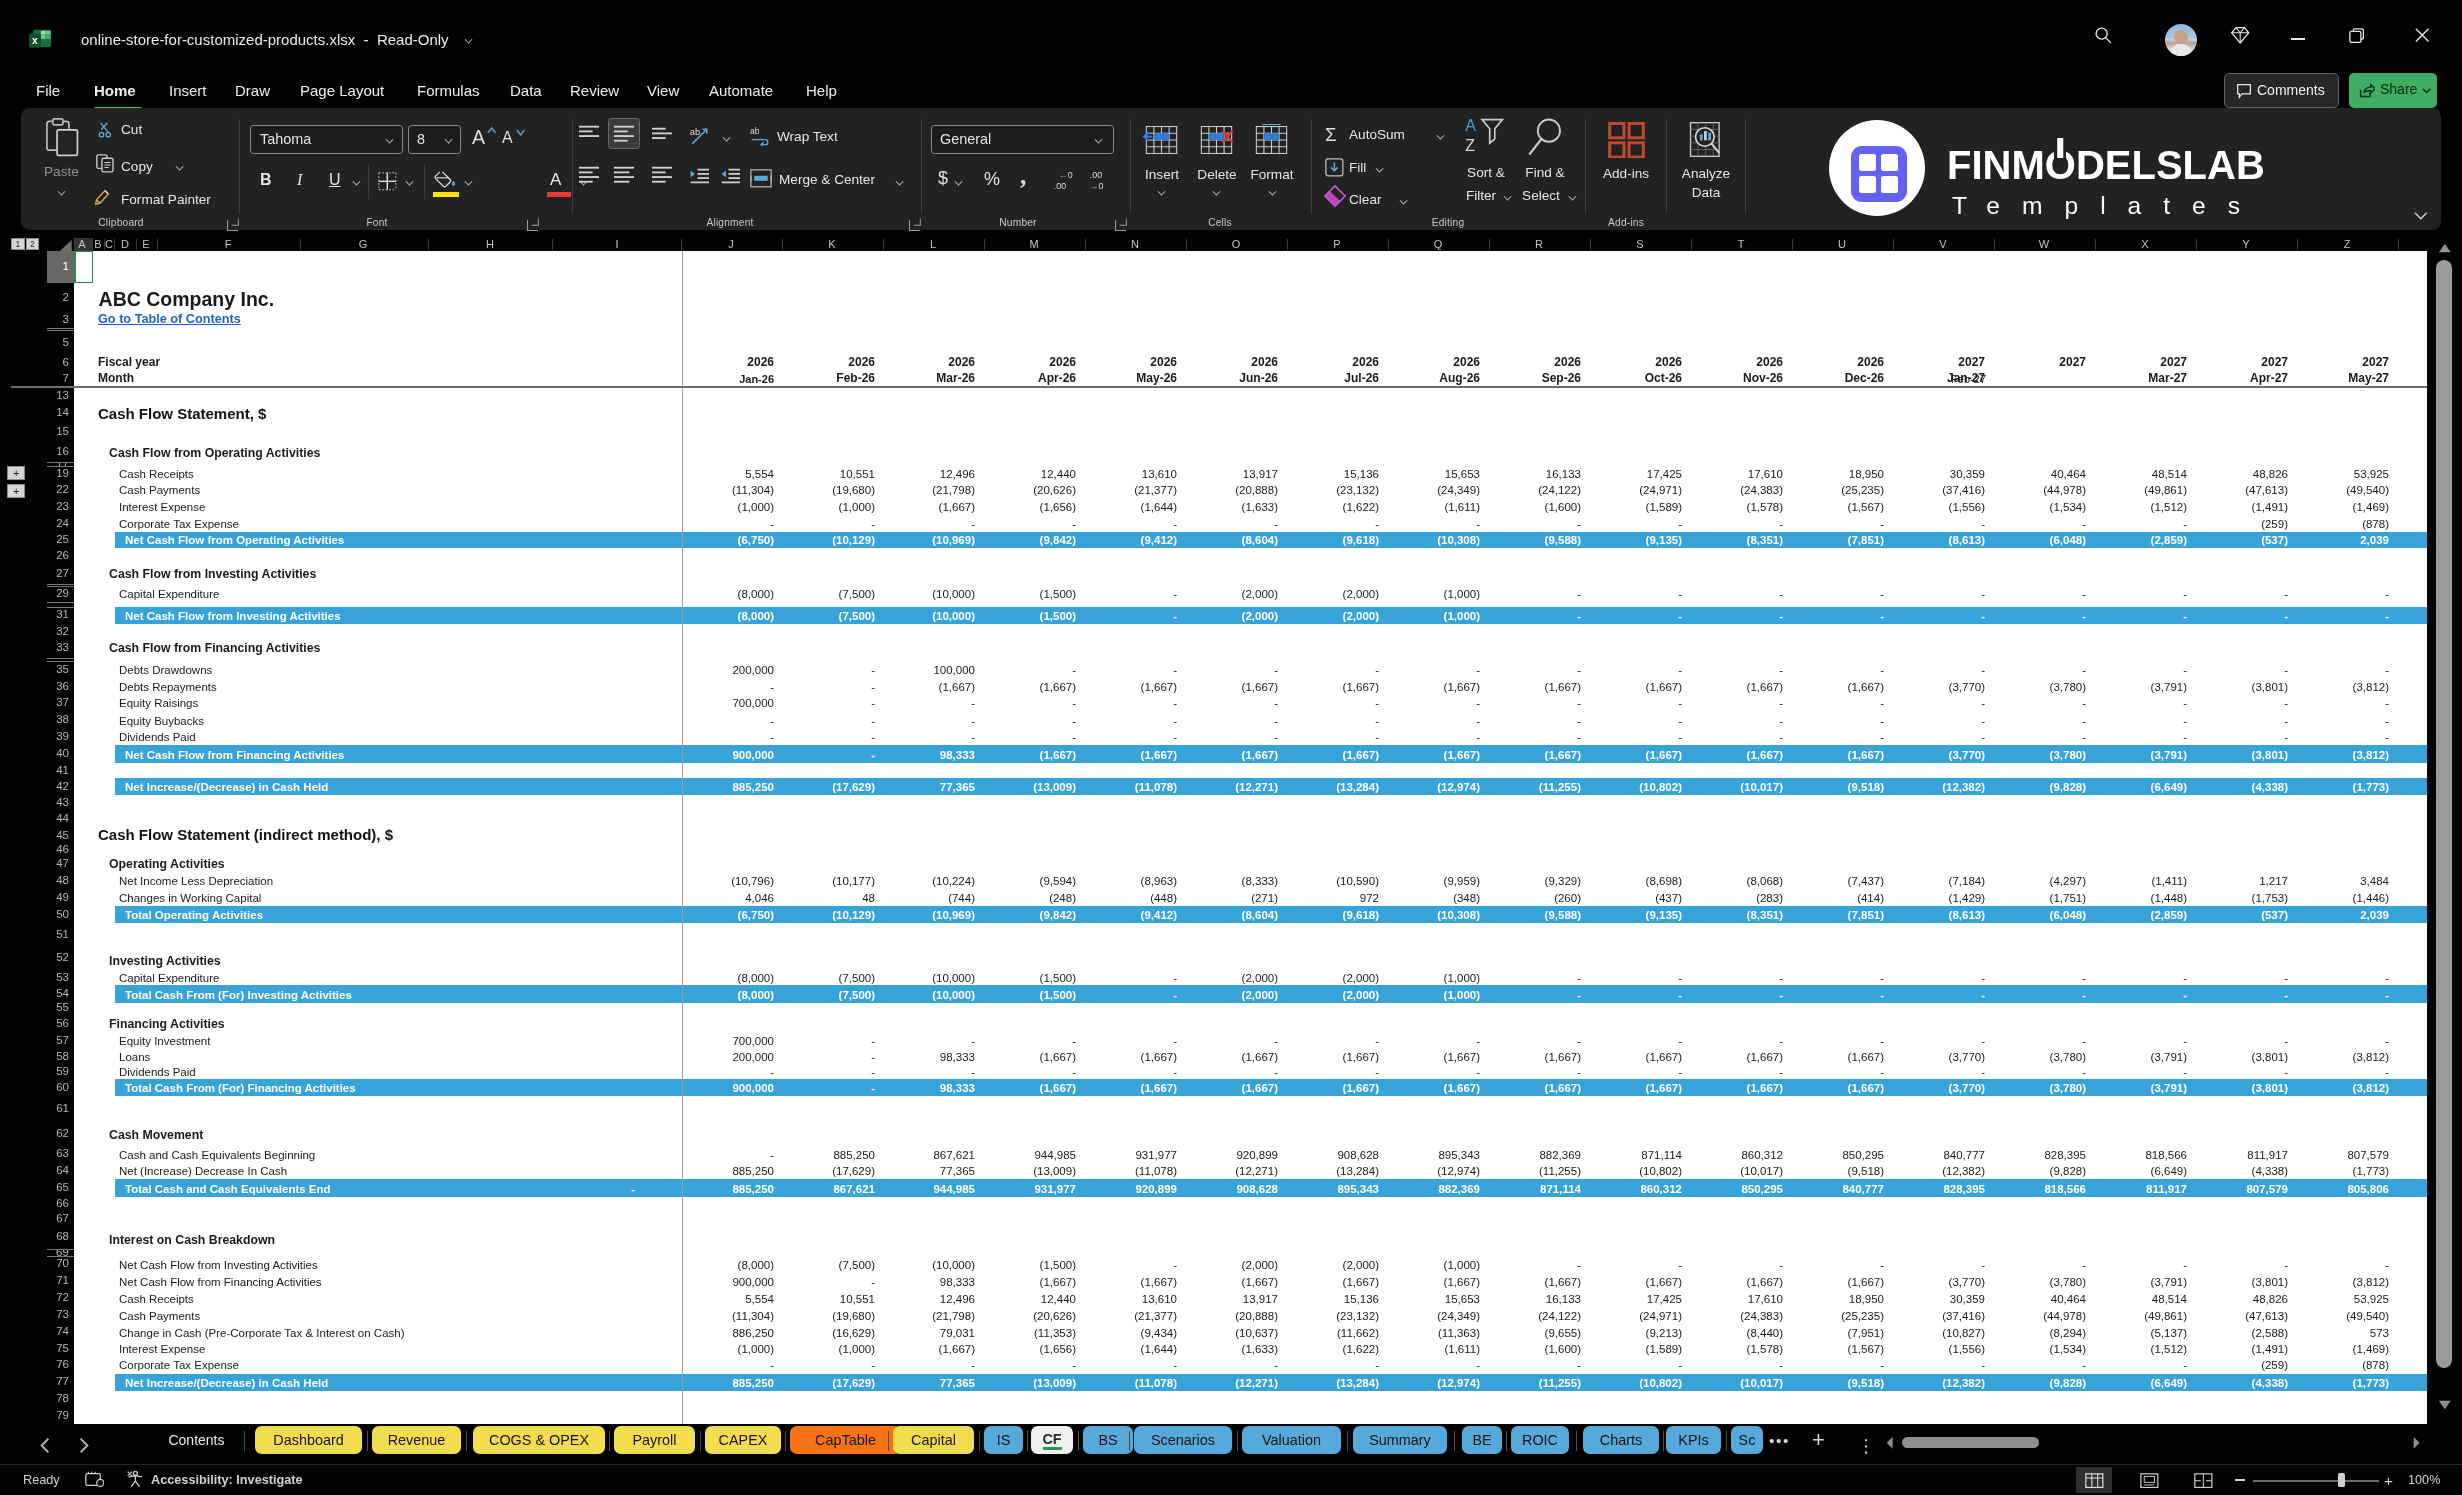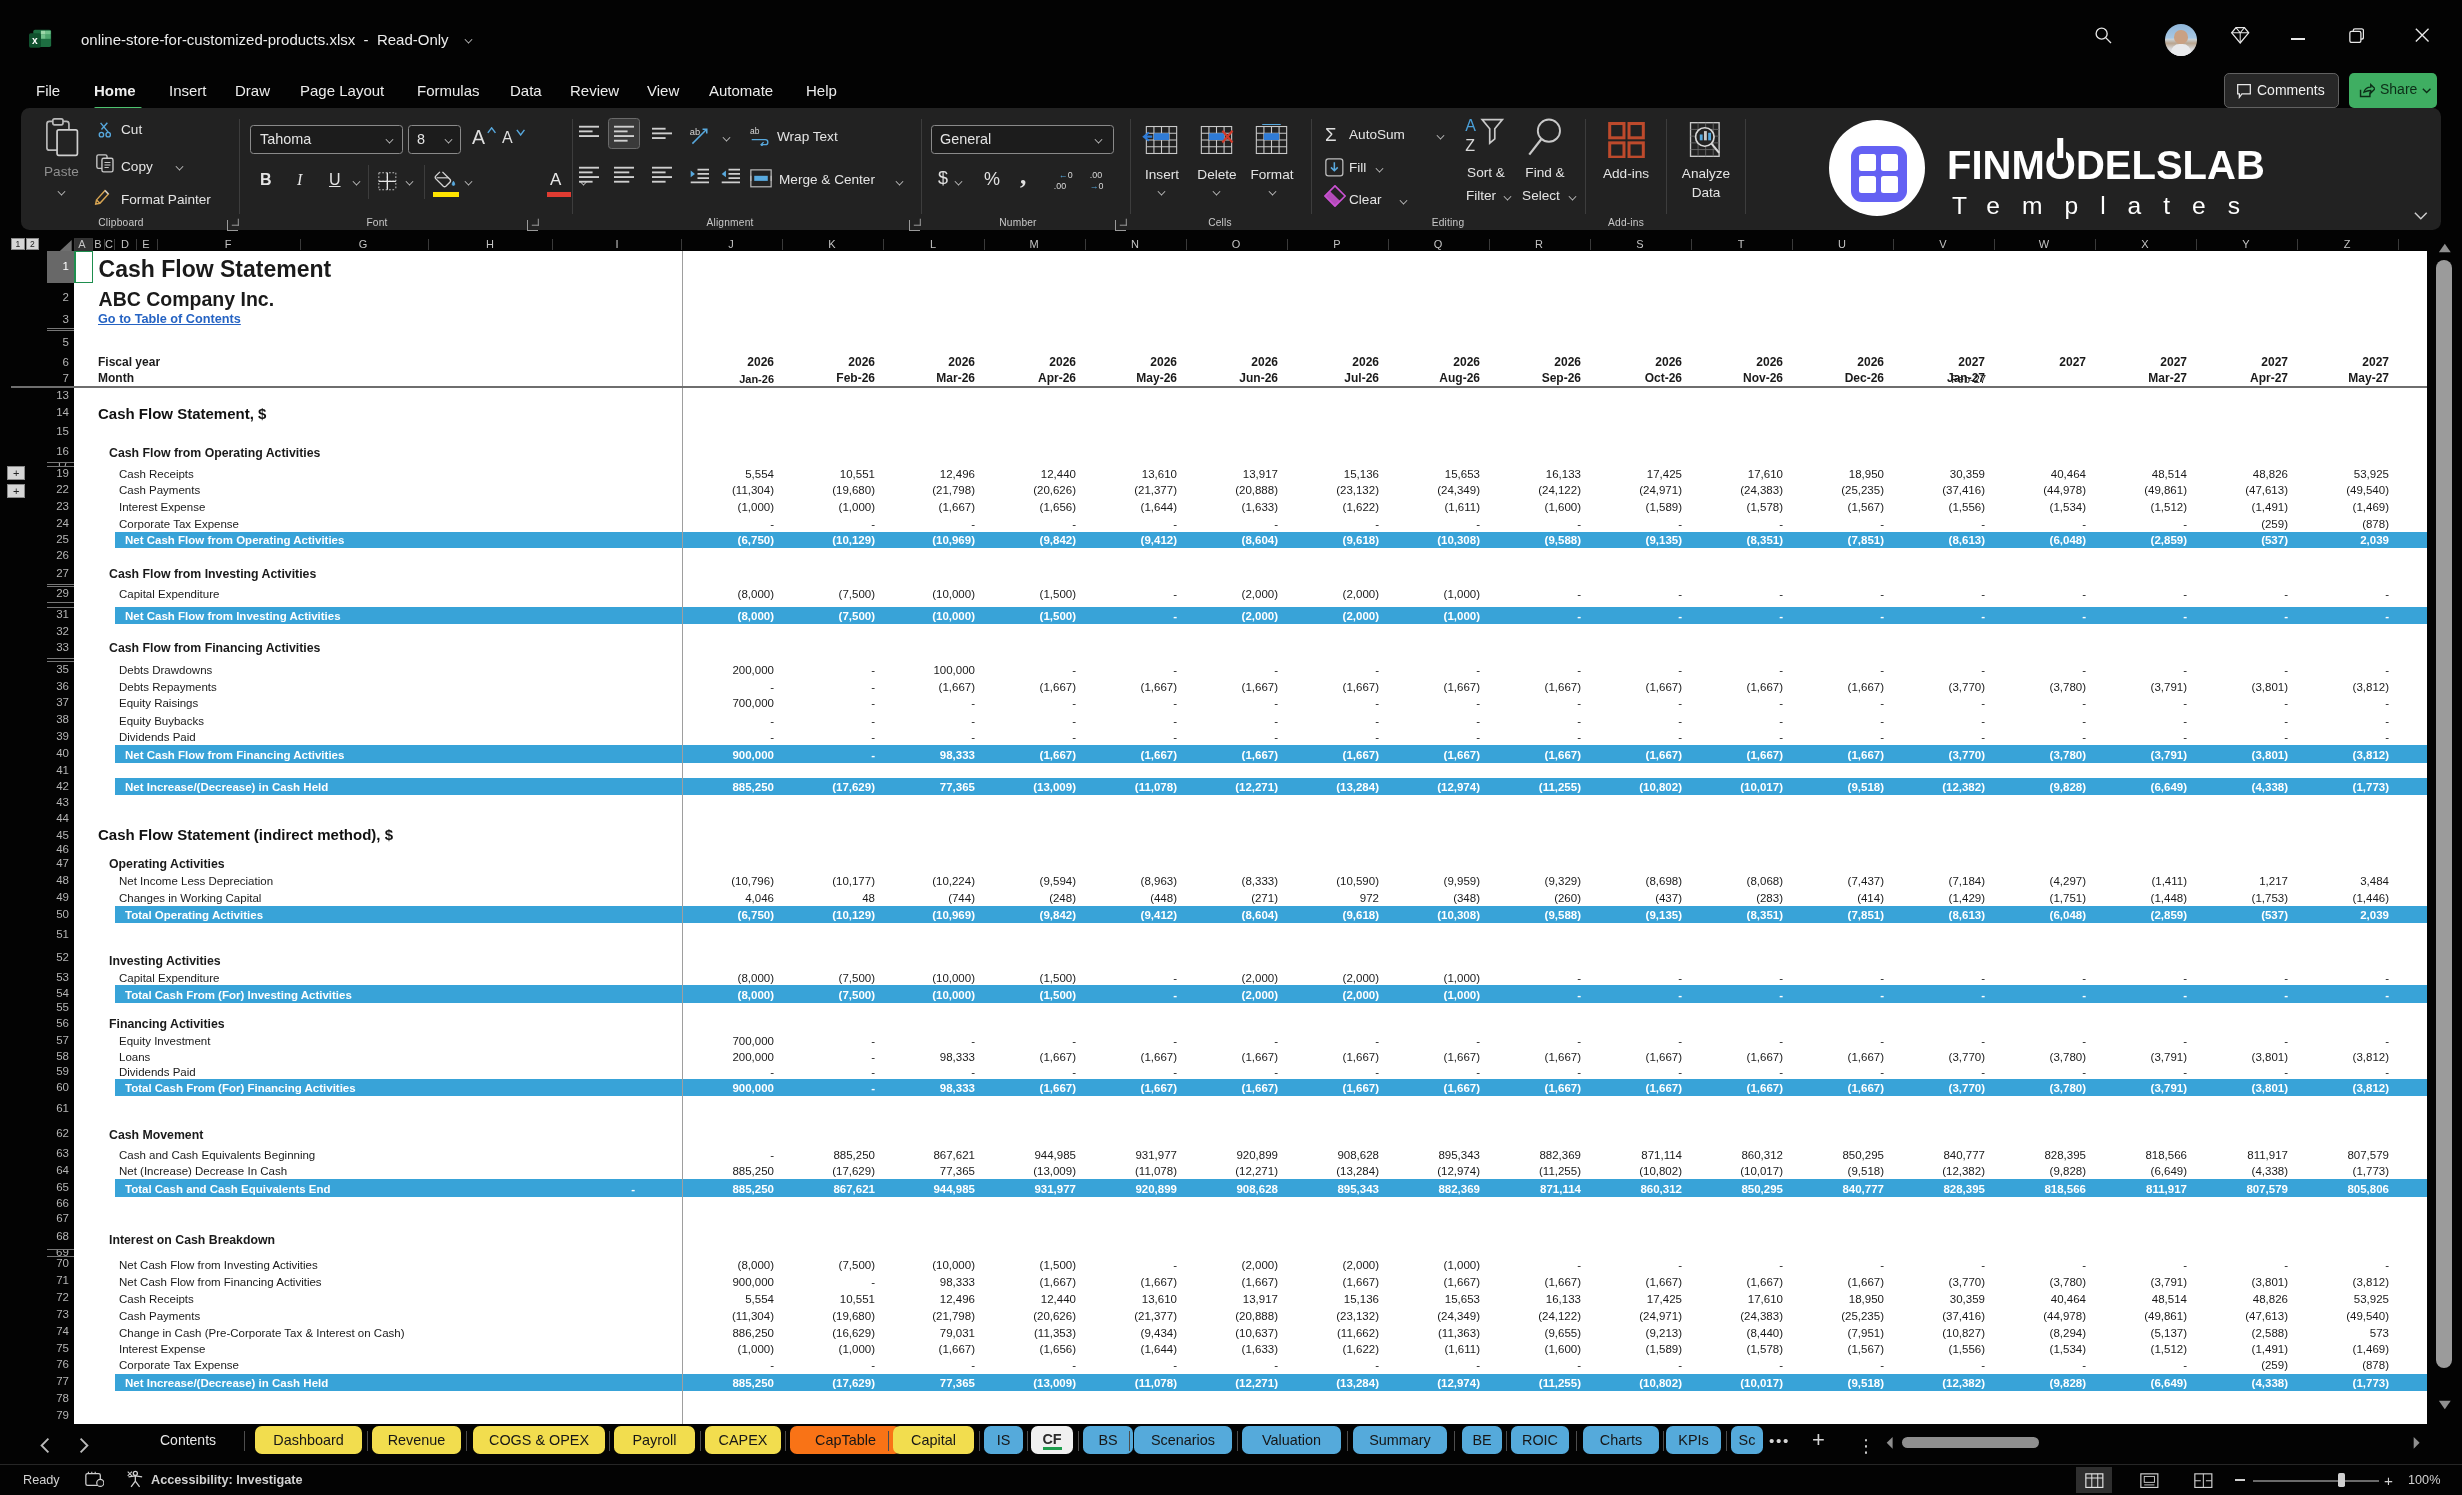--- a/index.html
+++ b/index.html
@@ -482,23 +482,20 @@
 <div class="gnum" style="top:1325px;color:#b5b5b5">74</div>
 <div class="gnum" style="top:1342px;color:#b5b5b5">75</div>
 <div class="gnum" style="top:1358px;color:#b5b5b5">76</div>
 <div class="gnum" style="top:1375px;color:#b5b5b5">77</div>
 <div class="gnum" style="top:1392px;color:#b5b5b5">78</div>
 <div class="gnum" style="top:1409px;color:#b5b5b5">79</div>
 <div class="abs" style="left:11px;top:386px;width:63px;height:1.7px;background:#6e6e6e"></div>
 <div class="abs" style="left:6.8px;top:466px;width:18.7px;height:14.4px;background:#d6d6d6;border:0.8px solid #8a8a8a;color:#222;font-size:11px;line-height:12.7px;text-align:center">+</div>
 <div class="abs" style="left:6.8px;top:484px;width:18.7px;height:14.4px;background:#d6d6d6;border:0.8px solid #8a8a8a;color:#222;font-size:11px;line-height:12.7px;text-align:center">+</div>
 <div class="sheet">
-<div class="row " style="top:0px;height:32px">
-<div class="lab" style="left:24.6px;font-size:23px;font-weight:bold;bottom:0px">Cash Flow Statement</div>
-</div>
 <div class="row " style="top:61px;height:15.3px">
 <div class="lab" style="left:24px;font-size:12.7px;font-weight:bold;color:#2563c3;text-decoration:underline;bottom:1.7px">Go to Table of Contents</div>
 </div>
 <div class="row " style="top:32px;height:29px">
 <div class="lab" style="left:24.6px;font-size:19.5px;font-weight:bold;bottom:0.8px">ABC Company Inc.</div>
 </div>
 <div class="row " style="top:104px;height:15.3px">
 <div class="lab" style="left:24px;font-size:12px;font-weight:bold;bottom:1.7px">Fiscal year</div>
 <div class="v" style="left:608px;font-size:12px;font-weight:bold">2026</div>
 <div class="v" style="left:709px;font-size:12px;font-weight:bold">2026</div>
@@ -1268,21 +1265,21 @@
 <div class="abs" style="left:2436px;top:260px;width:16px;height:1108px;border-radius:8.5px;background:#9b9b9b"></div>
 <svg class="abs" style="left:2438px;top:1400px" width="13.6" height="10.2" viewBox="0 0 16 12">
       <path d="M1 1 L15 1 L8 11 Z" fill="#8f8f8f"></path>
     </svg>
 <svg class="abs" style="left:39px;top:1437px" width="12" height="17" viewBox="0 0 14 20">
       <path d="M11 2 L3 10 L11 18" fill="none" stroke="#bbb" stroke-width="2.2"></path>
     </svg>
 <svg class="abs" style="left:78px;top:1437px" width="12" height="17" viewBox="0 0 14 20">
       <path d="M3 2 L11 10 L3 18" fill="none" stroke="#bbb" stroke-width="2.2"></path>
     </svg>
-<div class="abs" style="left:160px;top:1432px;width:73px;text-align:left;font-size:14px;color:#e8e8e8">Contents</div>
+<div class="abs" style="left:160px;top:1432px;width:73px;text-align:center;font-size:14px;color:#e8e8e8">Contents</div>
 <div class="tab" style="left:255px;width:107px;background:#f2dd4e;line-height:28px;">Dashboard</div>
 <div class="tab" style="left:372px;width:89px;background:#f2dd4e;line-height:28px;">Revenue</div>
 <div class="tab" style="left:473px;width:132px;background:#f2dd4e;line-height:28px;">COGS &amp; OPEX</div>
 <div class="tab" style="left:614px;width:81px;background:#f2dd4e;line-height:28px;">Payroll</div>
 <div class="tab" style="left:705px;width:76px;background:#f2dd4e;line-height:28px;">CAPEX</div>
 <div class="tab" style="left:790px;width:111px;background:#f97316;line-height:28px;">CapTable</div>
 <div class="tab" style="left:893px;width:81px;background:#f2dd4e;line-height:28px;">Capital</div>
 <div class="tab" style="left:984px;width:39px;background:#55aadb;line-height:28px;">IS</div>
 <div class="tab" style="left:1031px;width:42px;background:#f0f0f0;line-height:26px;font-weight:bold;color:#2b2b2b">CF<div class="abs" style="left:12px;top:21px;width:18.7px;height:3.4px;background:#1e9e4e"></div></div>
 <div class="tab" style="left:1083px;width:50px;background:#55aadb;line-height:28px;">BS</div>

